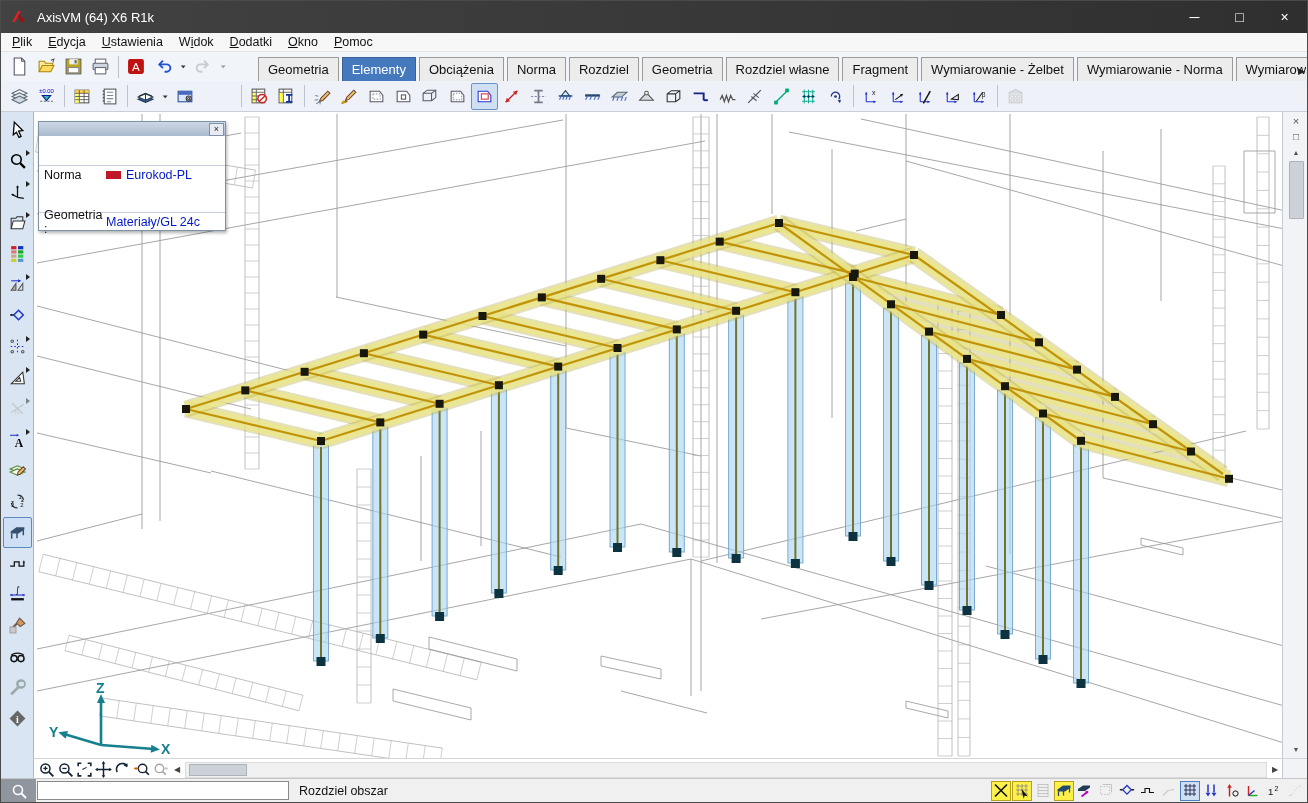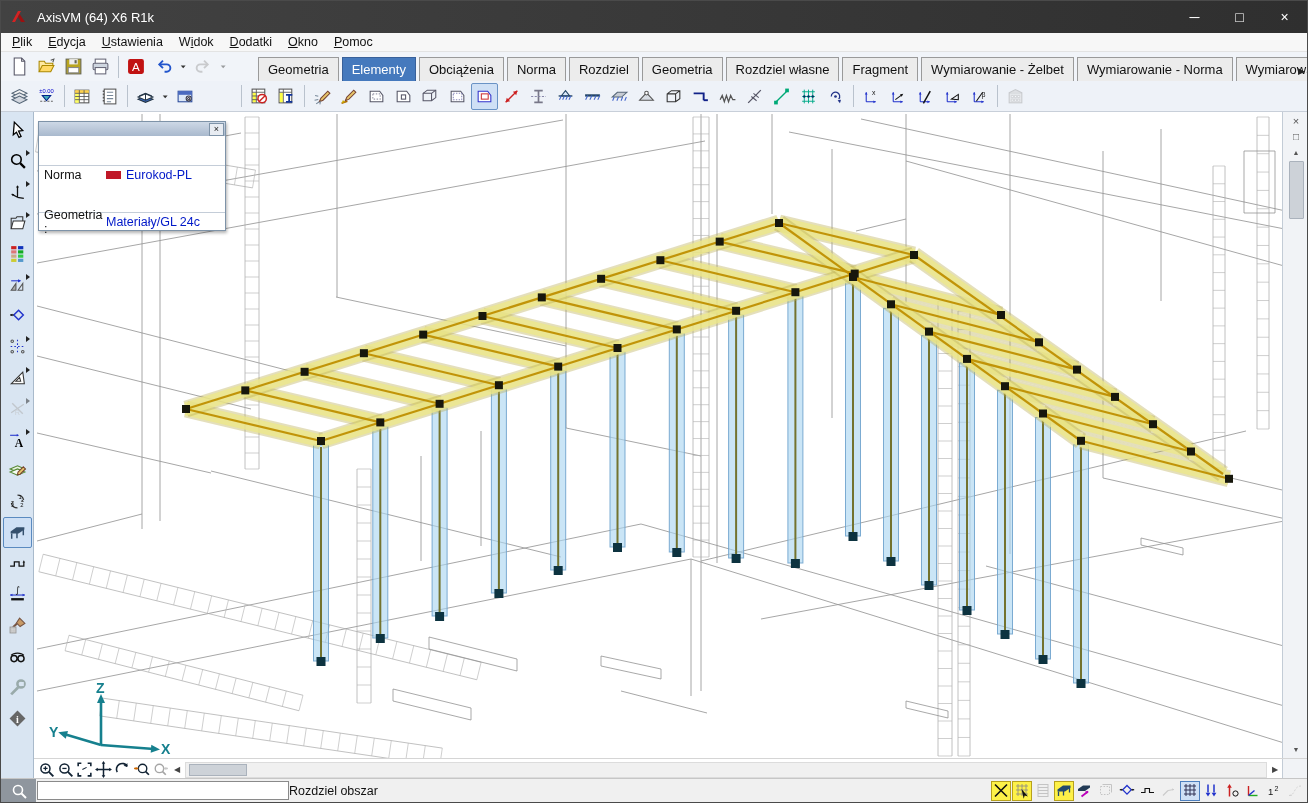--- a/index.html
+++ b/index.html
@@ -46,21 +46,21 @@
   .zbtn{width:19px;height:19px;flex:none;display:flex;align-items:center;justify-content:center;}
   .zbtn.disabled{opacity:.4;filter:grayscale(1);}
   .h-arrow{width:14px;height:16px;display:flex;align-items:center;justify-content:center;font-size:8px;color:#444;}
   .h-track{flex:1;height:16px;background:#f0f0f0;border:1px solid #dcdcdc;position:relative;margin:0 1px;}
   .h-thumb{position:absolute;left:3px;top:1px;width:58px;height:12px;background:#cdd2d8;border:1px solid #aab2bc;}
   .corner{width:27px;height:22px;background:#f1f3f6;border-left:1px solid #c3ccd6;flex:none;}
   
   .statusbar{position:absolute;bottom:0;left:0;width:1308px;height:24px;background:#f0f0f0;border-top:1px solid #c6c6c6;display:flex;align-items:center;}
   .search-cell{width:35px;height:100%;background:#8f969e;display:flex;align-items:center;justify-content:center;flex:none;}
   .cmd-input{width:252px;height:19px;margin-left:1px;border:1px solid #8a8a8a;background:#fff;font-size:12px;padding:0 4px;font-family:"Liberation Sans",sans-serif;}
-  .cmd-hint{font-size:12.5px;color:#111;flex:1;}
+  .cmd-hint{margin-left:10px;font-size:12.5px;color:#111;flex:1;}
   .status-icons{display:flex;align-items:center;margin-right:4px;}
   .stbtn{width:20px;height:20px;margin-left:1px;display:flex;align-items:center;justify-content:center;border:1px solid transparent;flex:none;}
   .stbtn.hl-y{background:#fdf148;border-color:#b7a11c;}
   .stbtn.hl-b{background:#cfe0f5;border-color:#4d7fbe;}
   .stbtn.disabled{opacity:.42;filter:grayscale(1);}
   
   .info-panel{position:absolute;left:4px;top:9px;width:188px;background:#fff;border:1px solid #7e93a8;box-shadow:1px 2px 3px rgba(0,0,0,.3);font-size:12.5px;}
   .ip-title{height:14px;background:linear-gradient(180deg,#cdd8e6,#a9b9cd);display:flex;justify-content:flex-end;align-items:center;padding:1px;}
   .ip-close{width:15px;height:13px;background:#e8ecf2;border:1px solid #7e93a8;font-size:9px;line-height:11px;text-align:center;color:#222;}
   .ip-row{display:flex;align-items:center;height:18px;border-top:1px solid #c4cdd8;padding:0 5px;background:#fff;color:#111;margin-top:29px;}

